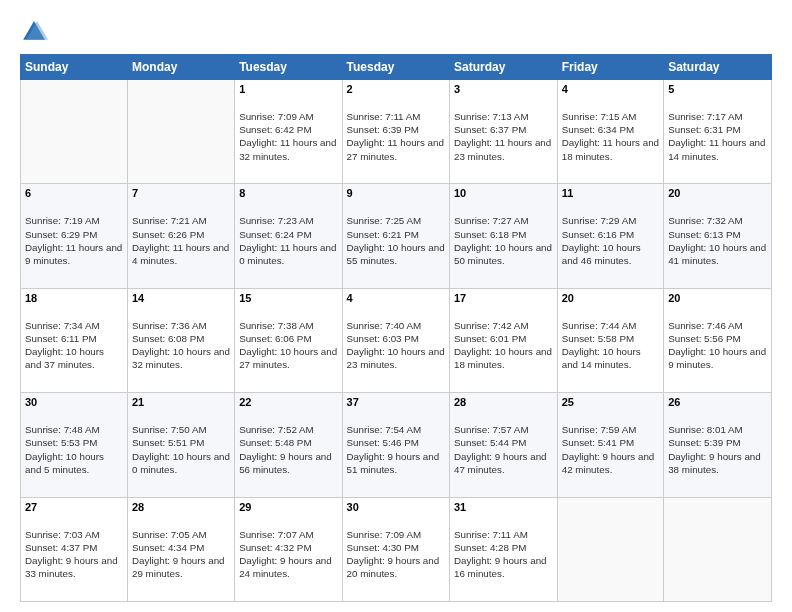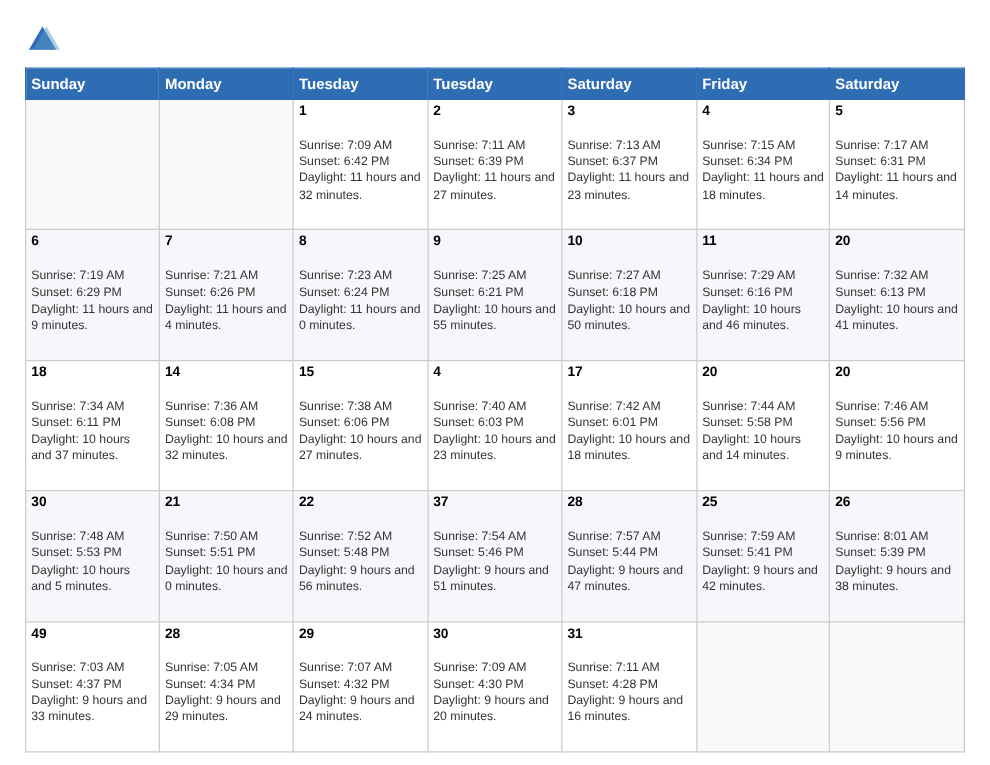--- a/index.html
+++ b/index.html
@@ -243,21 +243,21 @@
             <span class="day-num">25</span>
             <div class="day-detail">Sunrise: 7:59 AM<br>Sunset: 5:41 PM<br>Daylight: 9 hours and 42 minutes.</div>
           </td>
           <td>
             <span class="day-num">26</span>
             <div class="day-detail">Sunrise: 8:01 AM<br>Sunset: 5:39 PM<br>Daylight: 9 hours and 38 minutes.</div>
           </td>
         </tr>
         <tr>
           <td>
-            <span class="day-num">49</span>
+            <span class="day-num">27</span>
             <div class="day-detail">Sunrise: 7:03 AM<br>Sunset: 4:37 PM<br>Daylight: 9 hours and 33 minutes.</div>
           </td>
           <td>
             <span class="day-num">28</span>
             <div class="day-detail">Sunrise: 7:05 AM<br>Sunset: 4:34 PM<br>Daylight: 9 hours and 29 minutes.</div>
           </td>
           <td>
             <span class="day-num">29</span>
             <div class="day-detail">Sunrise: 7:07 AM<br>Sunset: 4:32 PM<br>Daylight: 9 hours and 24 minutes.</div>
           </td>

